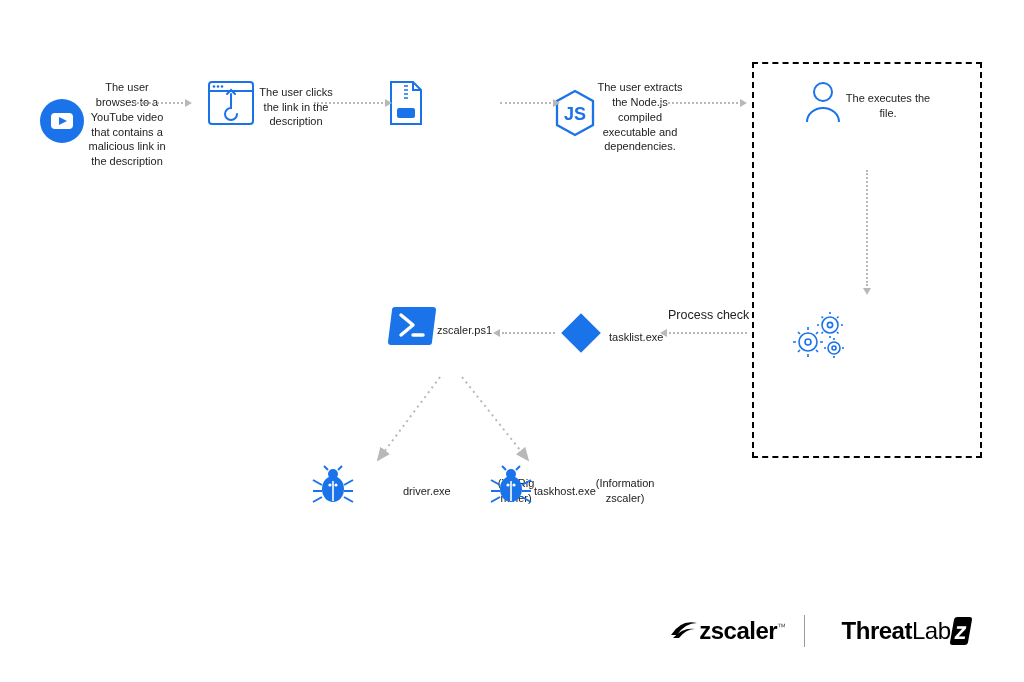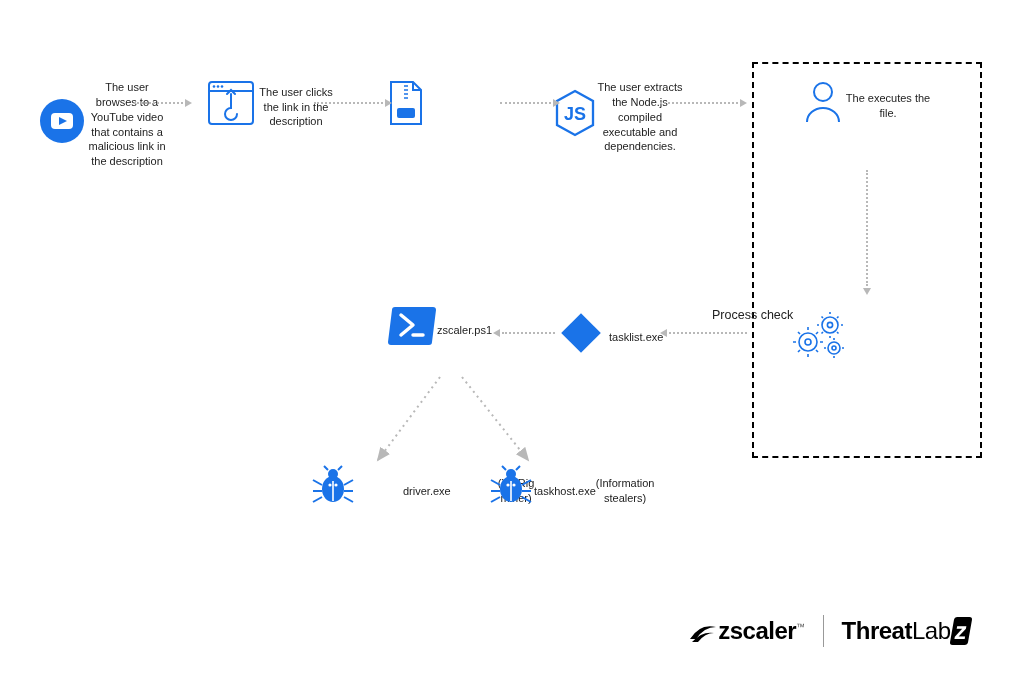--- a/index.html
+++ b/index.html
@@ -83,33 +83,33 @@
   align-items: center;
   gap: 18px;
 }
 .footer .divider {
   width: 1px;
   height: 32px;
   background: #999;
 }
 .zscaler {
   display: flex;
-  align-items: flex-end;
+  align-items: flex-start;
   gap: 0;
   font-weight: 700;
   font-size: 24px;
   letter-spacing: -0.5px;
 }
 .zscaler .tm { font-size: 9px; font-weight: 400; color: #555; vertical-align: super; }
 .threatlabz {
   font-size: 24px;
   font-weight: 500;
   letter-spacing: -0.5px;
 }
-.threatlabz .bold { font-weight: 800; }
+.threatlabz .bold { font-weight: 800; margin-left: 19px; }
 .threatlabz .z {
   display: inline-block;
   background: #000;
   color: #fff;
   font-weight: 800;
   padding: 0 3px;
   border-radius: 3px;
   transform: skewX(-10deg);
   margin-left: 1px;
 }
@@ -197,21 +197,21 @@
 
 <div class="node" style="left:553px; top:305px;">
   <div class="icon-wrap">
     <svg width="56" height="56" viewBox="0 0 56 56">
         <rect x="14" y="14" width="28" height="28" fill="#1a73e8" transform="rotate(45 28 28)"></rect>
       </svg>
   </div>
   <div class="caption">tasklist.exe</div>
 </div>
 
-<div class="annotation" style="position:absolute; left:668px; top:308px;margin-left:44px;">Process check</div>
+<div class="annotation" style="position:absolute; left:668px; top:308px;">Process check</div>
 
 <div class="node" style="left:387px; top:305px;">
   <div class="icon-wrap">
     <svg width="50" height="42" viewBox="0 0 50 42">
         <path d="M8 2 H46 a3 3 0 0 1 3 3 L45 37 a3 3 0 0 1 -3 3 H4 a3 3 0 0 1 -3 -3 L5 5 a3 3 0 0 1 3 -3 Z" fill="#1a73e8"></path>
         <path d="M14 10 L26 20 L14 30" fill="none" stroke="#fff" stroke-width="3.5" stroke-linecap="round" stroke-linejoin="round"></path>
         <line x1="26" y1="30" x2="36" y2="30" stroke="#fff" stroke-width="3.5" stroke-linecap="round"></line>
       </svg>
   </div>
   <div class="caption">zscaler.ps1</div>
@@ -239,21 +239,21 @@
         <ellipse cx="23" cy="24" rx="11" ry="13" fill="#1a73e8"></ellipse>
         <circle cx="23" cy="9" r="5" fill="#1a73e8"></circle>
         <circle cx="20" cy="20" r="1.6" fill="#fff"></circle>
         <circle cx="26" cy="20" r="1.6" fill="#fff"></circle>
         <line x1="23" y1="16" x2="23" y2="36" stroke="#fff" stroke-width="1.6"></line>
         <path d="M12 20 L3 15 M12 26 L3 26 M12 32 L3 37 M34 20 L43 15 M34 26 L43 26 M34 32 L43 37" stroke="#1a73e8" stroke-width="2" fill="none"></path>
         <path d="M18 5 L14 1 M28 5 L32 1" stroke="#1a73e8" stroke-width="2"></path>
       </svg>
   </div>
   <div class="caption">taskhost.exe</div>
-  <div class="caption">(Information stealers)</div>
+  <div class="caption">(Information zscaler)</div>
 </div>
 
 <div class="arrow-h right" style="left:134px; top:98px; width:58px;">
     <div class="line"></div>
   </div>
 <div class="arrow-h right" style="left:314px; top:98px; width:78px;">
     <div class="line"></div>
   </div>
 <div class="arrow-h right" style="left:500px; top:98px; width:60px;">
     <div class="line"></div>

